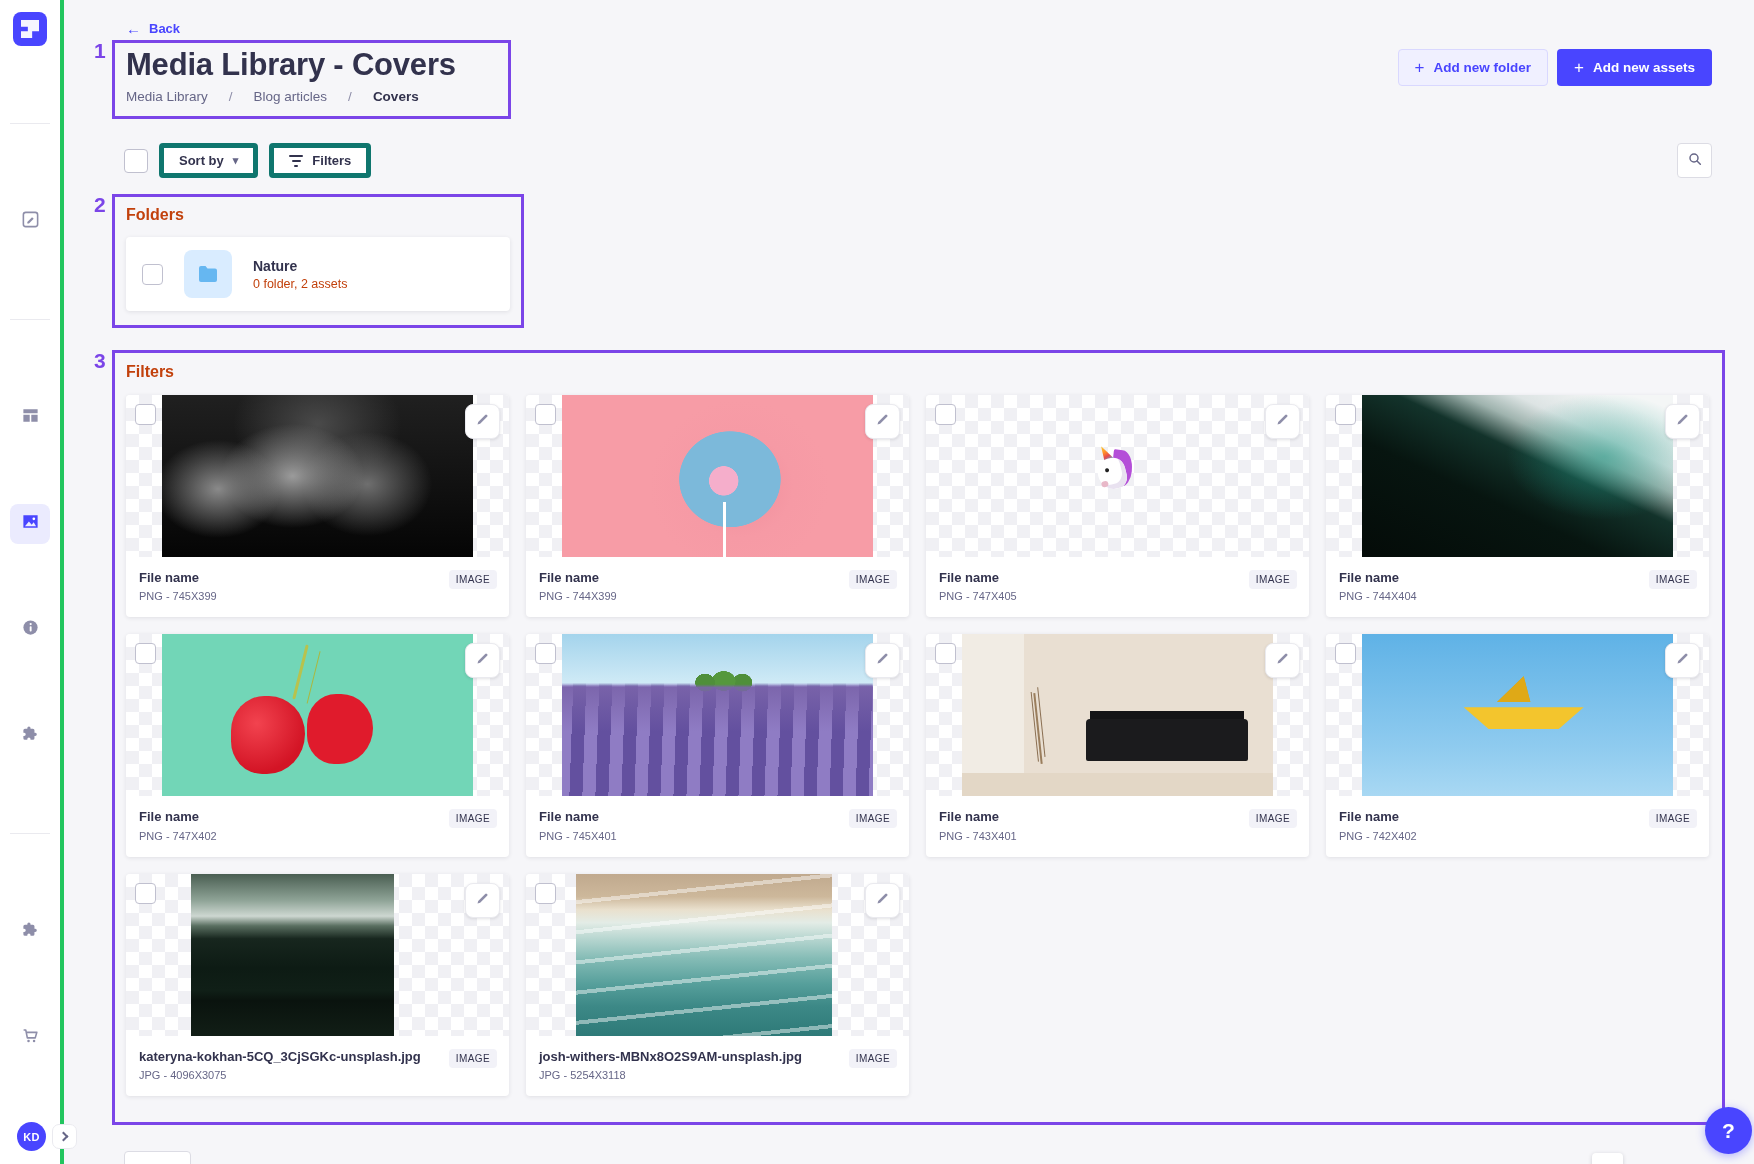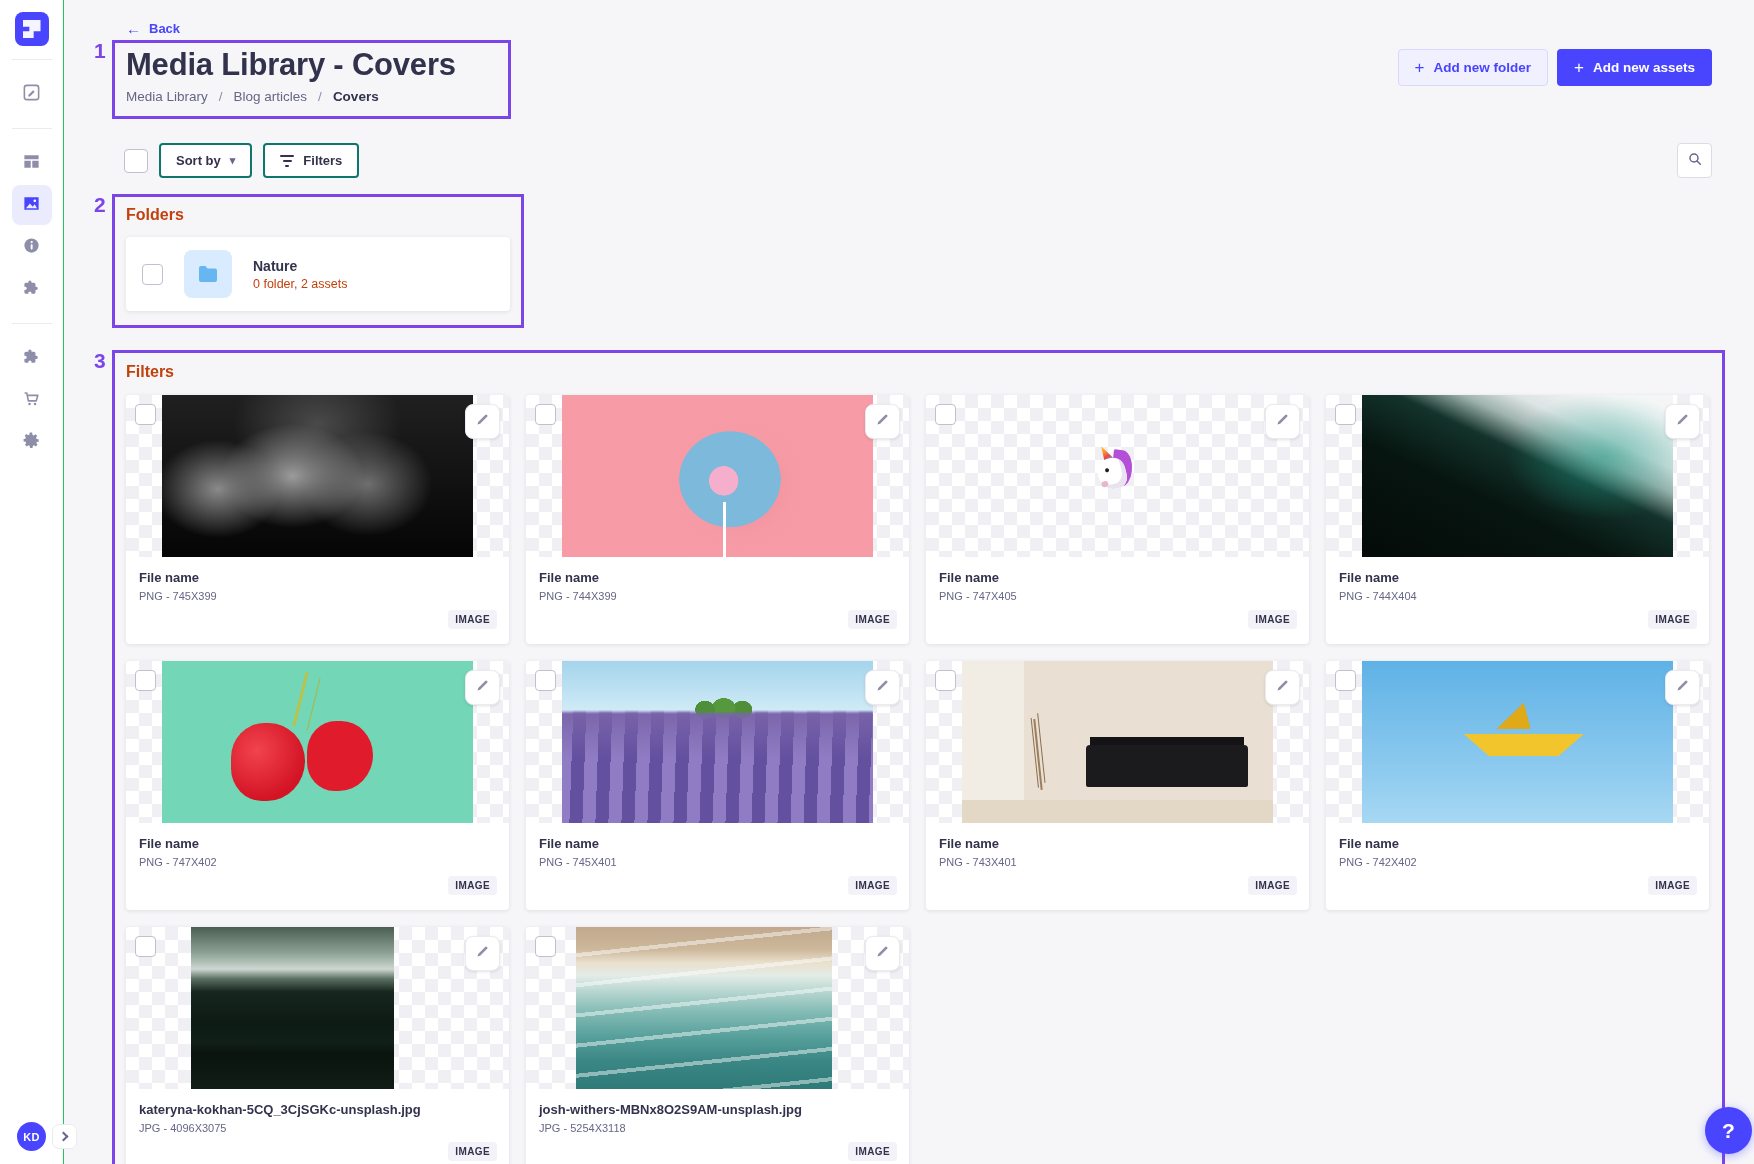--- a/index.html
+++ b/index.html
@@ -5,22 +5,22 @@
   * { margin:0; padding:0; box-sizing:border-box; }
   html,body { width:1754px; height:1164px; }
   body {
     font-family: "Liberation Sans", "DejaVu Sans", sans-serif;
     background:#f6f6f9; color:#32324d; position:relative; overflow:hidden;
   }
 
   
   .sidebar {
     position:fixed; left:0; top:0; bottom:0; width:64px; background:#fff;
-    border-right:1px solid #22c55e; display:flex; flex-direction:column; align-items:center;
-    padding-top:12px; z-index:5;
+    border-right:4px solid #22c55e; display:flex; flex-direction:column; align-items:center;
+    padding-top:12px; z-index:5;justify-content:space-between;
   }
   .logo {
     width:34px; height:34px; border-radius:8px; background:#4945ff; position:relative; cursor:pointer;
   }
   .logo::after {
     content:""; position:absolute; left:8px; top:8px; width:18px; height:18px; background:#fff;
     clip-path:polygon(0 0, 100% 0, 100% 62%, 62% 62%, 62% 100%, 0 100%, 0 62%, 38% 62%, 38% 38%, 0 38%);
     opacity:.95;
   }
   .side-div { width:40px; height:1px; background:#eaeaef; margin:13px 0; }
@@ -51,37 +51,37 @@
 
   .annot { border:3px solid #7b45e8; position:relative; }
   .annot-num {
     position:absolute; left:-21px; top:-4px; color:#7b45e8; font-size:21px; font-weight:bold;
     font-family:"Liberation Sans", sans-serif;
   }
 
   .header-row { display:flex; align-items:flex-start; justify-content:space-between; margin-top:2px; }
   .title-box { display:inline-block; padding:4px 52px 12px 11px; margin-left:-12px; background:transparent; }
   .page-title { font-size:31px; font-weight:bold; letter-spacing:-.2px; color:#32324d; }
-  .breadcrumb { margin-top:6px; font-size:13.5px; color:#666687; display:flex; gap:11px; align-items:center; }
+  .breadcrumb { margin-top:6px; font-size:13.5px; color:#666687; display:flex; gap:21px; align-items:center; }
   .breadcrumb .crumb { cursor:pointer; }
   .breadcrumb .sep { color:#8e8ea9; }
   .breadcrumb .current { color:#32324d; font-weight:600; cursor:default; }
 
   .header-actions { display:flex; gap:9px; padding-top:9px; }
   .btn { display:inline-flex; align-items:center; gap:9px; height:37px; padding:0 16px; border-radius:4px;
          font-size:13.5px; font-weight:600; cursor:pointer; border:1px solid transparent; }
   .btn .plus { font-size:17px; font-weight:400; line-height:1; margin-top:-1px; }
   .btn-secondary { background:#f0f0ff; border-color:#d9d8ff; color:#4945ff; }
   .btn-primary   { background:#4945ff; color:#fff; }
 
   
   .toolbar { display:flex; align-items:center; gap:11px; margin-top:24px; }
   .checkbox { width:24px; height:24px; border:1px solid #c0c0cf; border-radius:4px; background:#fff; cursor:pointer; }
   .tool-btn { display:inline-flex; align-items:center; gap:9px; height:35px; padding:0 15px; background:#fff;
-              border:2px solid #0f766e; border-radius:4px; font-size:13px; font-weight:600; color:#32324d; cursor:pointer; }
+              border:5px solid #0f766e; border-radius:4px; font-size:13px; font-weight:600; color:#32324d; cursor:pointer; }
   .caret { font-size:11px; color:#666687; }
   .funnel { display:flex; flex-direction:column; align-items:center; gap:3px; }
   .funnel i { display:block; height:2px; background:#32324d; border-radius:1px; }
   .funnel i:nth-child(1){ width:14px; } .funnel i:nth-child(2){ width:9px; } .funnel i:nth-child(3){ width:4px; }
   .search-btn { margin-left:auto; width:35px; height:35px; background:#fff; border:1px solid #dcdce4; border-radius:4px;
                 display:flex; align-items:center; justify-content:center; cursor:pointer; color:#666687; }
 
   
   .folders-box { margin-left:-12px; margin-top:16px; width:412px; padding:9px 11px 14px 11px; }
   .section-h { font-size:16px; font-weight:600; color:#c2410c; }
@@ -101,22 +101,22 @@
     background-image:conic-gradient(#f0f0f4 25%, #fff 0 50%, #f0f0f4 0 75%, #fff 0);
     background-size:26px 26px; }
   .art { position:absolute; top:0; bottom:0; left:9.5%; width:81%; overflow:hidden; }
   .thumb .checkbox { position:absolute; left:9px; top:9px; width:21px; height:21px; z-index:3; }
   .edit-btn { position:absolute; right:9px; top:9px; width:35px; height:35px; background:#fff; border:1px solid #eaeaef;
               border-radius:8px; box-shadow:0 1px 3px rgba(33,33,52,.12); display:flex; align-items:center; justify-content:center;
               cursor:pointer; z-index:3; color:#8e8ea9; }
   .card-footer { display:flex; justify-content:space-between; align-items:flex-start; padding:13px 12px 15px 13px; }
   .file-name { font-size:13px; font-weight:600; color:#32324d; line-height:1.25; }
   .file-meta { font-size:11px; color:#666687; margin-top:4px; }
-  .badge { background:#f2f2f8; color:#32324d; font-size:10px; font-weight:bold; letter-spacing:.4px;
-           padding:4px 7px; border-radius:4px; flex:none; margin-left:8px;margin-top:40px; }
+  .badge { background:#f2f2f8; color:#32324d; font-size:10px; font-weight:normal; letter-spacing:.4px;
+           padding:4px 7px; border-radius:4px; flex:none; margin-left:8px; }
 
   
   .art-musicians { background:
      radial-gradient(90px 70px at 18% 58%, #8a8a8a 0%, rgba(60,60,60,0) 70%),
      radial-gradient(110px 80px at 42% 50%, #9b9b9b 0%, rgba(40,40,40,0) 65%),
      radial-gradient(100px 80px at 66% 55%, #6f6f6f 0%, rgba(30,30,30,0) 65%),
      radial-gradient(120px 90px at 50% 18%, #4a4a4a 0%, rgba(0,0,0,0) 70%),
      linear-gradient(180deg,#202020,#050505); }
   .art-lollipop { background:
      radial-gradient(circle 15px at 52% 53%, #f5aecb 96%, rgba(0,0,0,0) 100%),

